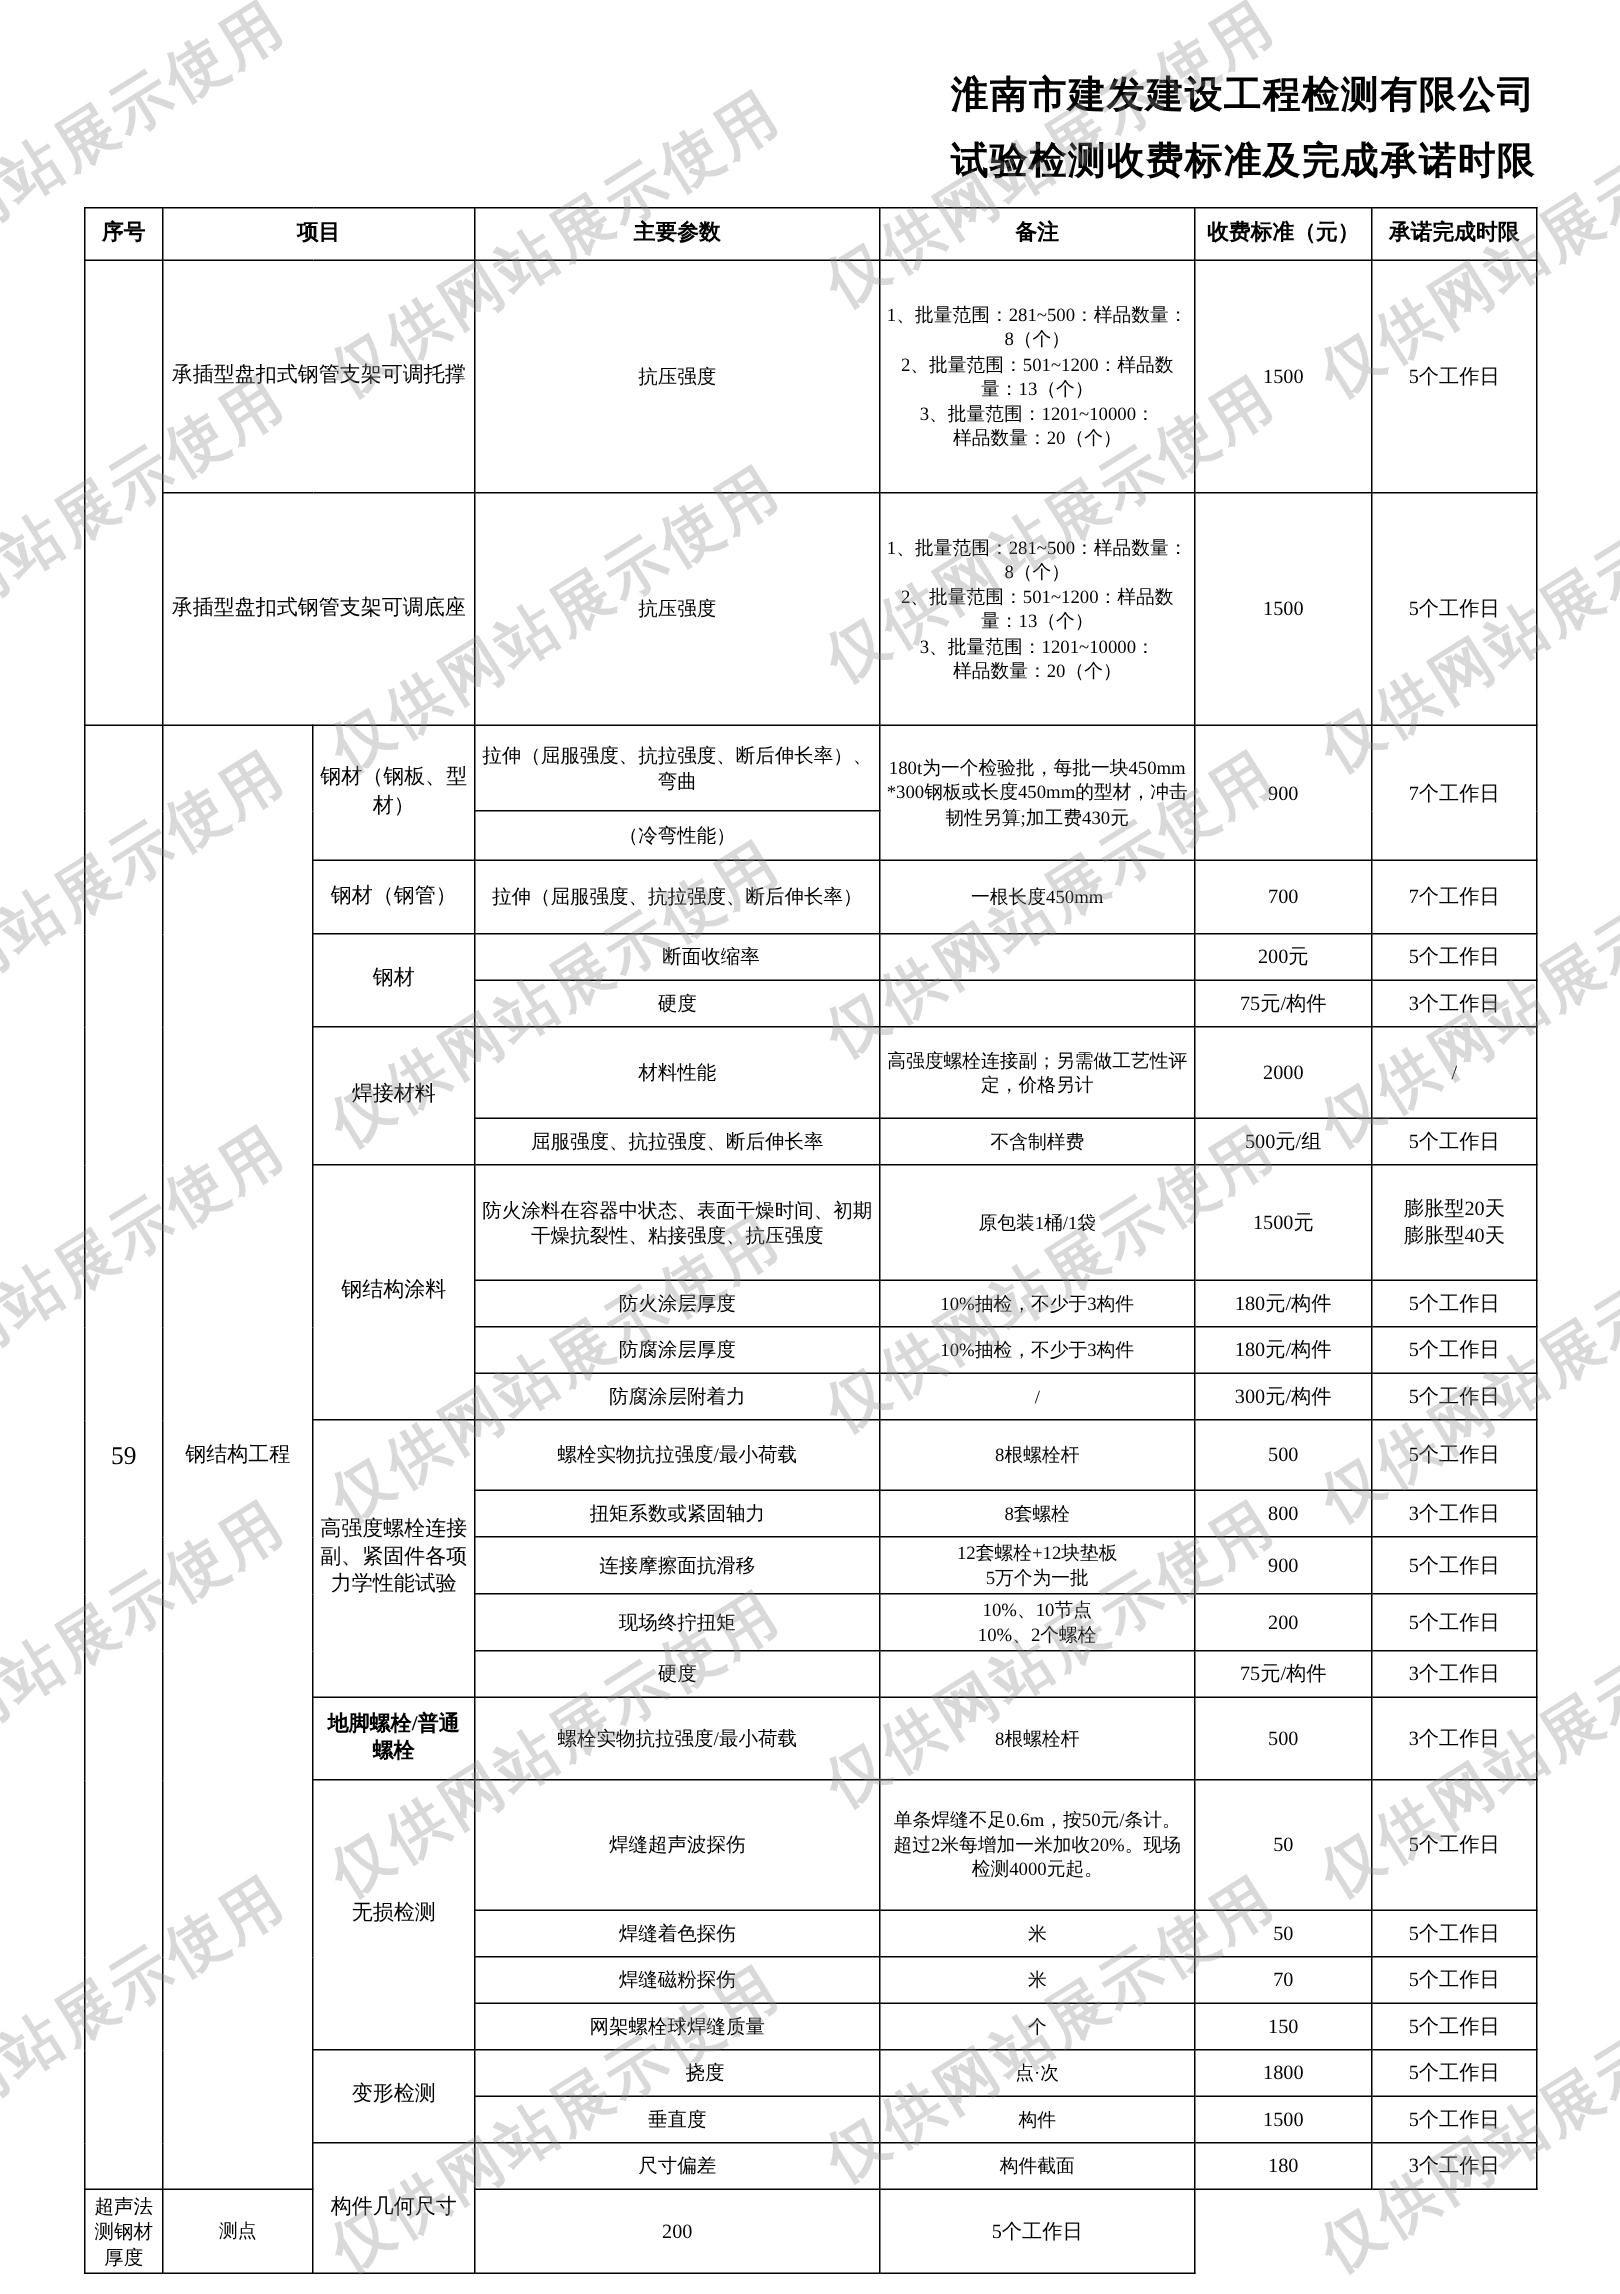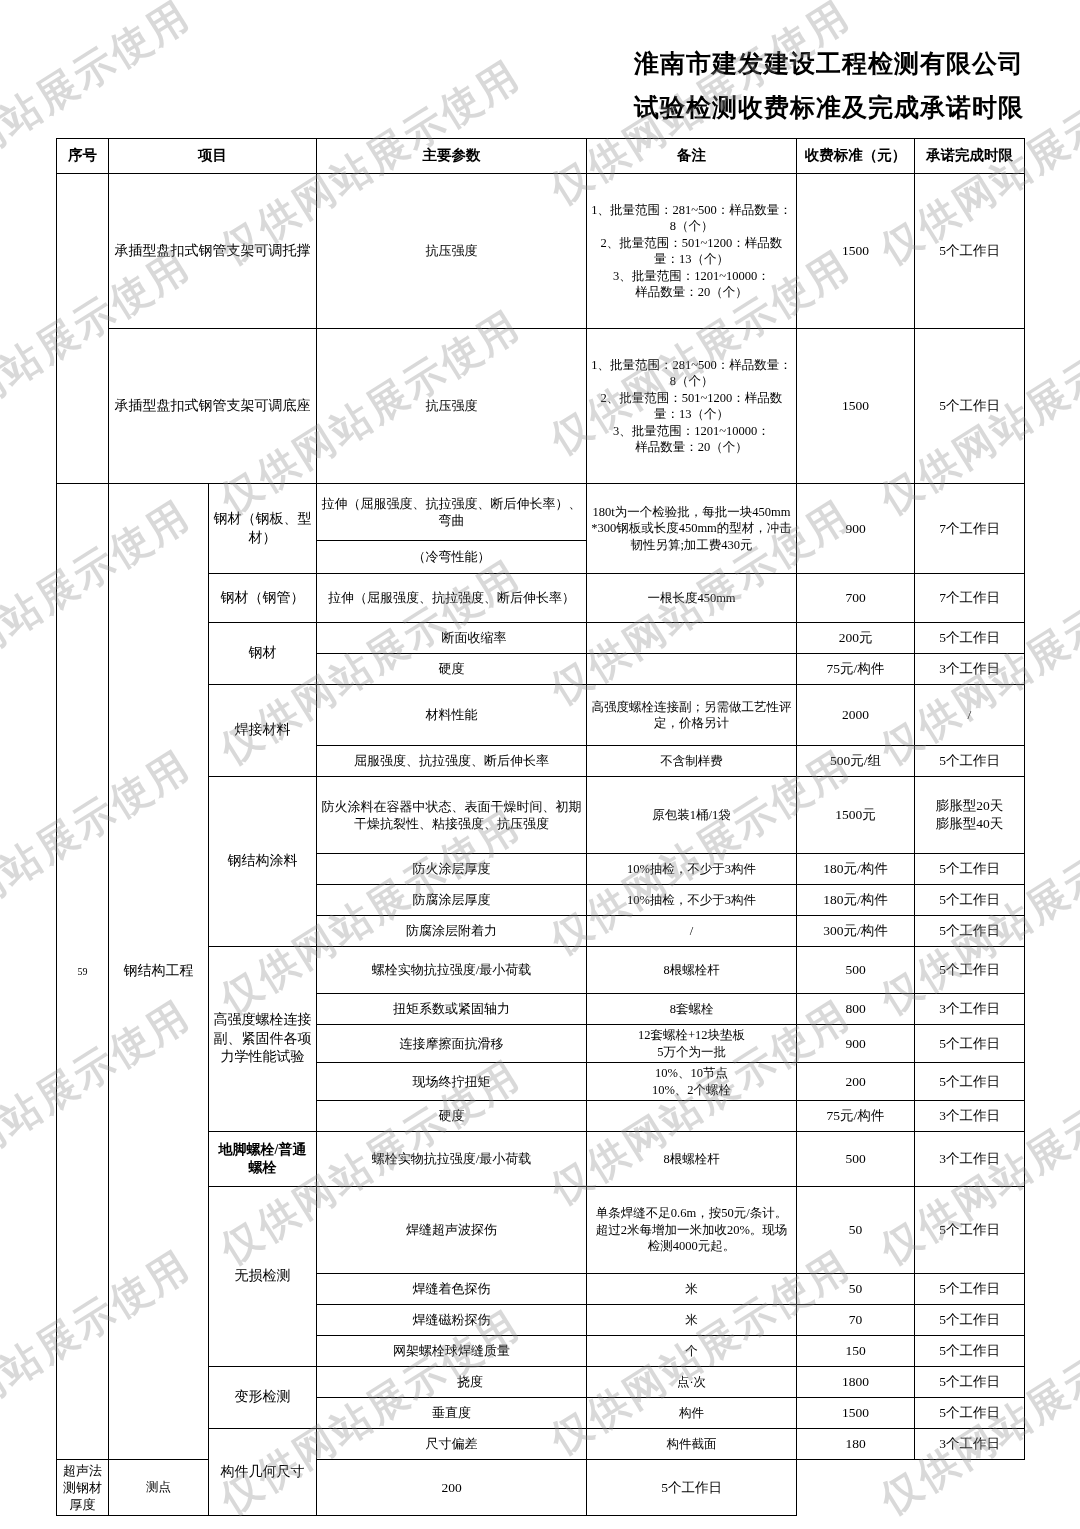--- a/index.html
+++ b/index.html
@@ -72,21 +72,21 @@
   }
   td.param {
     font-size: 13px;
     line-height: 1.4;
   }
   td.item {
     font-size: 14px;
     line-height: 1.45;
   }
   td.seq {
-    font-size: 10px;
+    font-size: 17px;
     margin-left: 11px;
   }
   
   .wm-layer {
     position: absolute;
     left: 0;
     top: 0;
     width: 1080px;
     height: 1529px;
     pointer-events: none;

